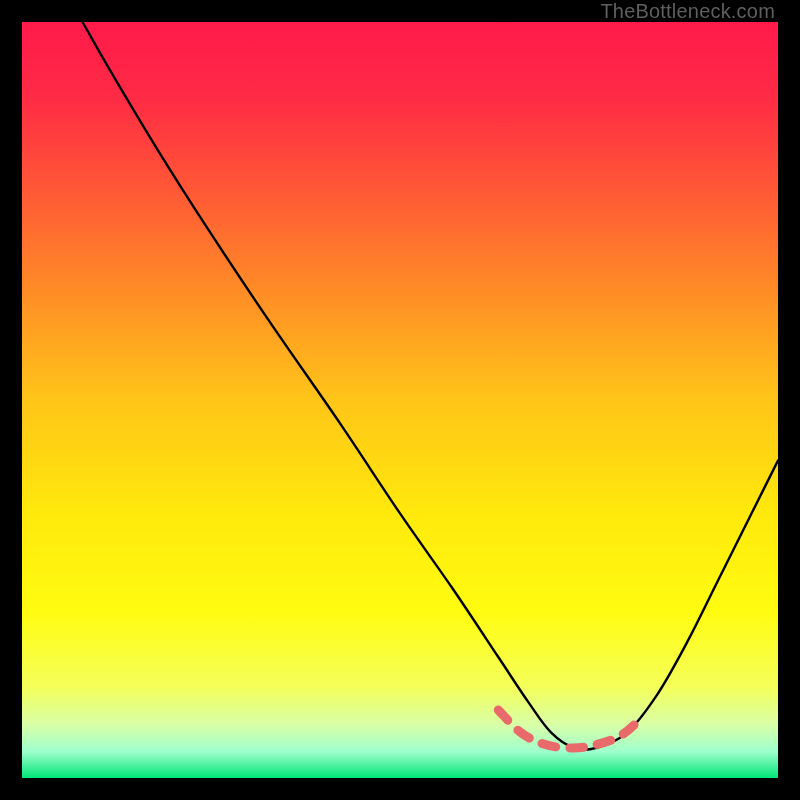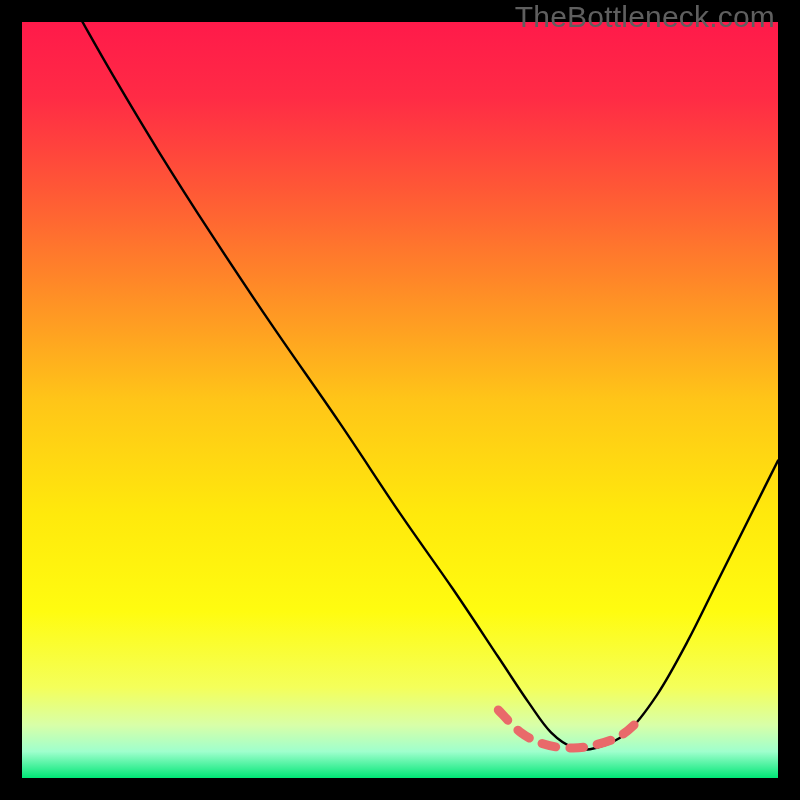--- a/index.html
+++ b/index.html
@@ -24,21 +24,21 @@
     left: 0;
     top: 0;
     width: 756px;
     height: 756px;
   }
   .watermark {
     position: absolute;
     top: 0px;
     right: 25px;
     color: #5f5f5f;
-    font-size: 30px;
+    font-size: 20px;
     font-weight: 500;
     letter-spacing: 0.2px;
   }
   svg {
     display: block;
   }
 </style>
 </head>
 <body>
 

